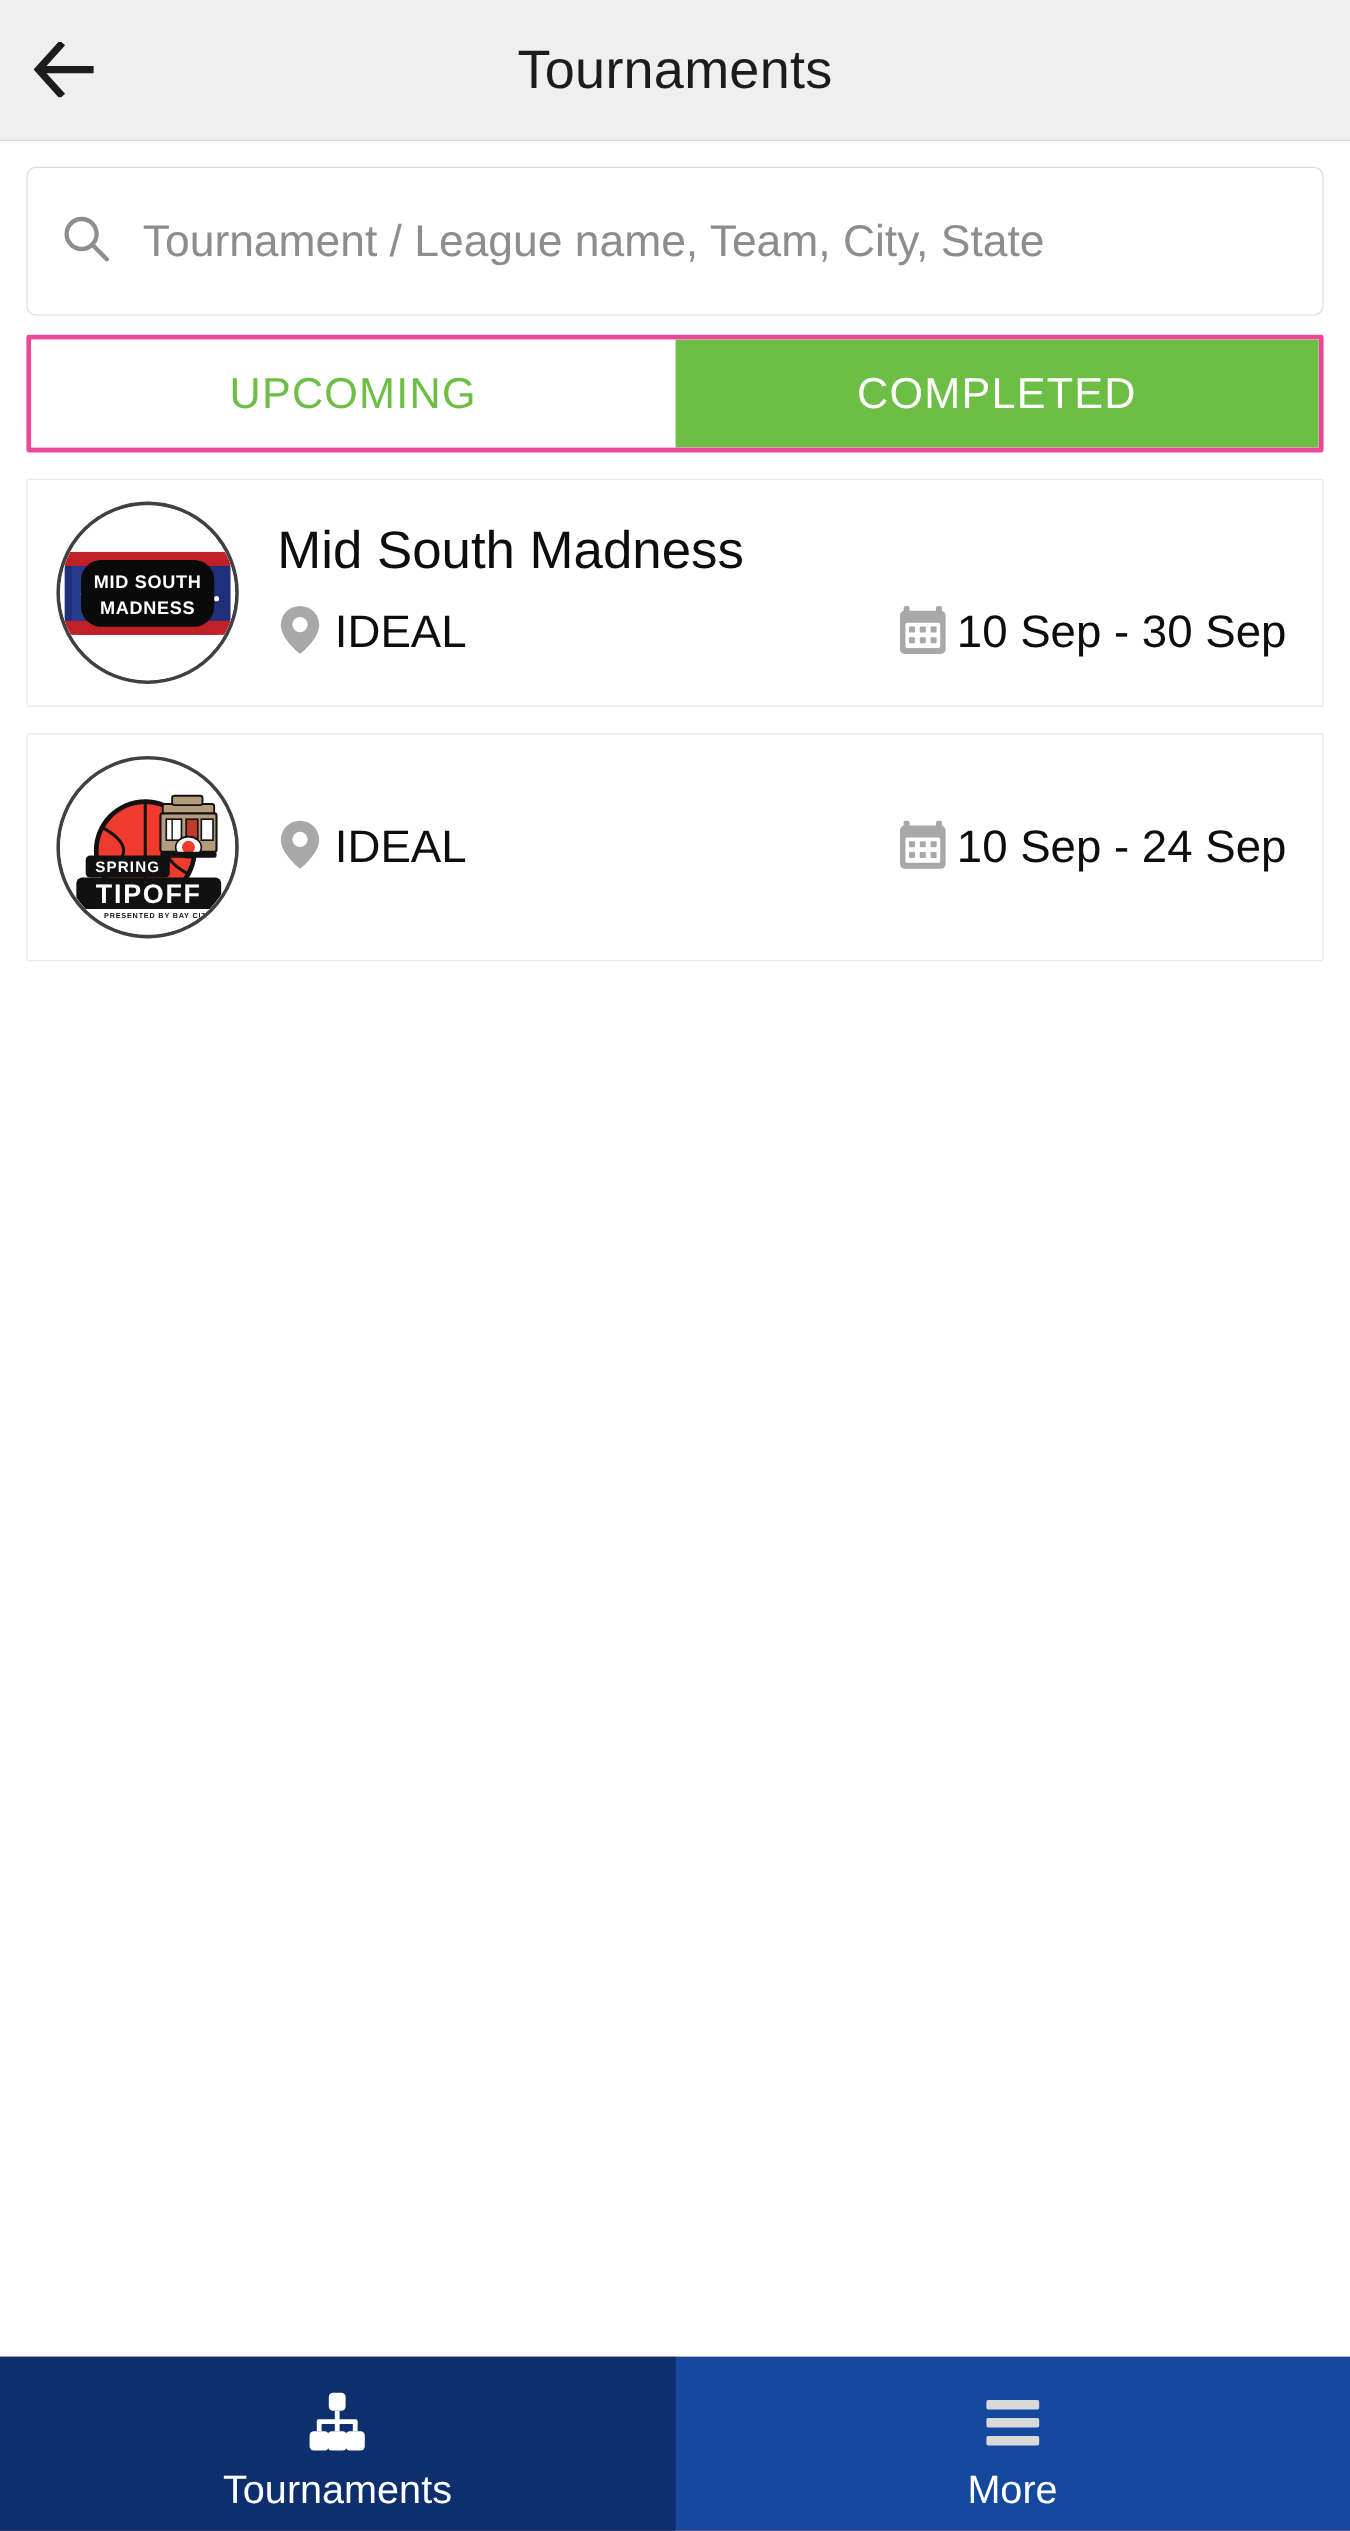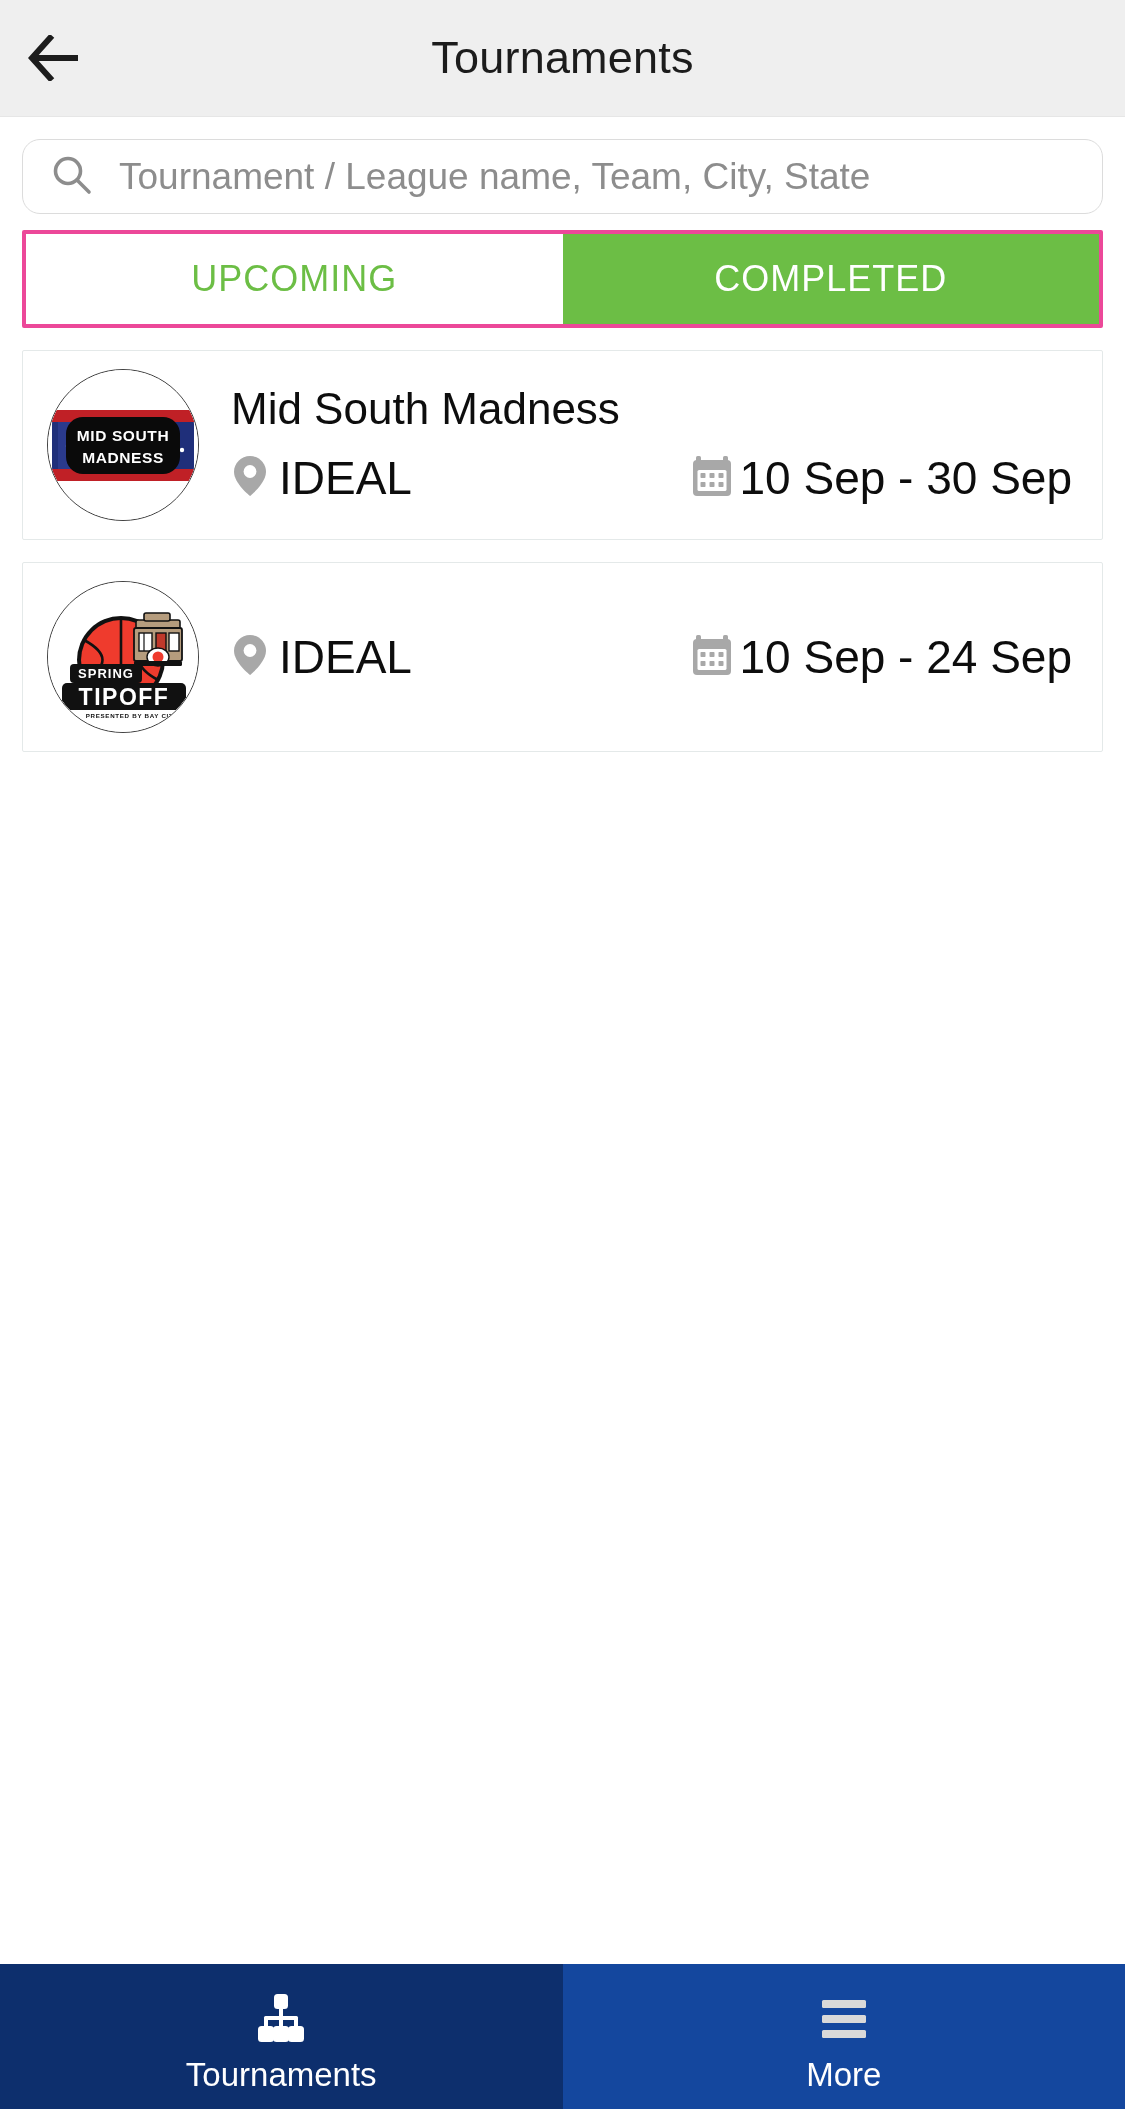--- a/index.html
+++ b/index.html
@@ -52,23 +52,23 @@
   .content {
     flex: 1 1 auto;
     background: #ffffff;
     padding: 0 22px;
     overflow: hidden;
   }
 
   
   .search-wrap {
     margin-top: 22px;
-    height: 75px;
+    height: 124px;
     border: 1px solid #dcdcdc;
-    border-radius: 18px;
+    border-radius: 8px;
     background: #ffffff;
     display: flex;
     align-items: center;
     padding: 0 28px;
     overflow: hidden;
   }
   .search-icon { flex: 0 0 auto; margin-right: 26px; display:block; }
   .search-text {
     font-size: 37px;
     color: #8d8d8d;
@@ -106,21 +106,21 @@
     border-radius: 2px;
     height: 190px;
     display: flex;
     align-items: center;
     padding: 0 0 0 24px;
   }
   .logo-circle {
     width: 152px;
     height: 152px;
     border-radius: 50%;
-    border: 1px solid #404040;
+    border: 3px solid #404040;
     background: #ffffff;
     flex: 0 0 auto;
     display: flex;
     align-items: center;
     justify-content: center;
     overflow: hidden;
   }
   .logo-circle svg { display: block; }
   .card-body {
     flex: 1 1 auto;
@@ -146,21 +146,21 @@
     display: flex;
     align-items: center;
     flex: 0 0 auto;
   }
   .meta-date {
     display: flex;
     align-items: center;
     margin-left: auto;
   }
   .meta-text {
-    font-size: 46px;
+    font-size: 38px;
     color: #0d0d0d;
     white-space: nowrap;
   }
   .pin-icon { margin-right: 10px; display:block; }
   .cal-icon { margin-right: 6px; display:block; }
 
   
   .bottomnav {
     flex: 0 0 auto;
     height: 145px;

